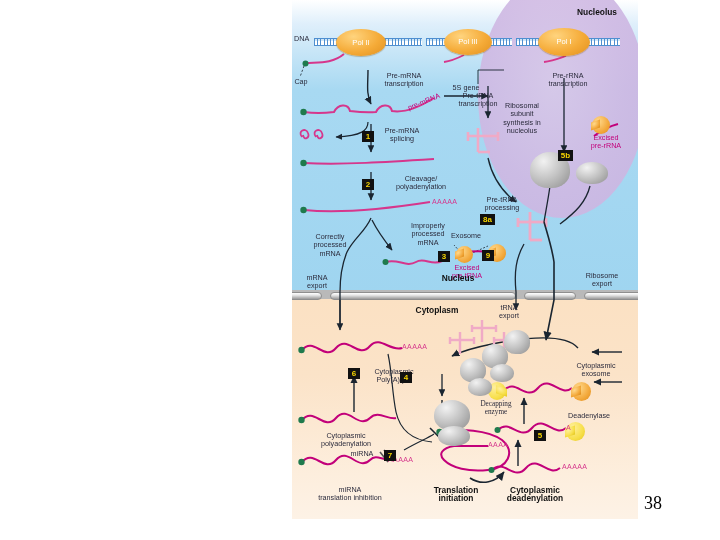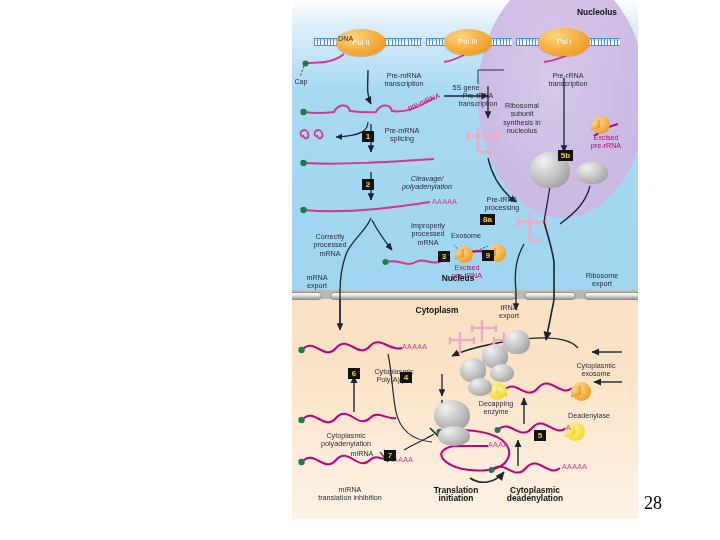--- a/index.html
+++ b/index.html
@@ -83,21 +83,21 @@
 
   
   .polya{position:absolute;color:#d6368c;font-size:7px;letter-spacing:.4px;}
 </style>
 </head>
 <body>
 
 <div id="slide">
 
 
-  <div id="pagenum">28</div>
+  <div id="pagenum">38</div>
 
   <div id="fig">
 
     <div id="nucleus"></div>
     <div id="nucleolus"></div>
     <div id="cytoplasm"></div>
     <div class="envelope"></div>
 
     <div class="membrane" style="left:-6px;top:292px;width:36px;"></div>
     <div class="membrane" style="left:38px;top:292px;width:186px;"></div>
@@ -297,28 +297,28 @@
     <div class="sub big" style="left:142px;top:400px;width:36px;height:30px;"></div>
     <div class="sub small" style="left:146px;top:426px;width:32px;height:20px;"></div>
 
     <span class="polya" style="left:140px;top:198px;">AAAAA</span>
     <span class="polya" style="left:110px;top:343px;">AAAAA</span>
     <span class="polya" style="left:196px;top:441px;">AAAA</span>
     <span class="polya" style="left:96px;top:456px;">AAAAA</span>
     <span class="polya" style="left:274px;top:424px;">A</span>
     <span class="polya" style="left:270px;top:463px;">AAAAA</span>
 
-    <div class="lbl left" style="left:2px;top:35px;margin-left:44px;">DNA</div>
+    <div class="lbl left" style="left:2px;top:35px;">DNA</div>
     <div class="lbl" style="left:-4px;top:78px;width:26px;">Cap</div>
     <div class="lbl" style="left:84px;top:72px;width:56px;">Pre-mRNA
 transcription</div>
     <div class="lbl pink" style="left:112px;top:98px;width:40px;transform:rotate(-22deg);">pre-mRNA</div>
     <div class="lbl" style="left:86px;top:127px;width:48px;">Pre-mRNA
 splicing</div>
-    <div class="lbl" style="left:104px;top:175px;width:62px;font-style:italic;">Cleavage/
+    <div class="lbl" style="left:98px;top:175px;width:62px;">Cleavage/
 polyadenylation</div>
     <div class="lbl" style="left:14px;top:233px;width:48px;">Correctly
 processed
 mRNA</div>
     <div class="lbl" style="left:102px;top:222px;width:50px;margin-left:9px;">Improperly
 processed
 mRNA</div>
     <div class="lbl" style="left:4px;top:274px;width:42px;">mRNA
 export</div>
     <div class="lbl" style="left:152px;top:232px;width:44px;">Exosome</div>
@@ -343,21 +343,21 @@
 export</div>
 
     <div class="lbl dark" style="left:136px;top:274px;width:60px;">Nucleus</div>
     <div class="lbl dark" style="left:272px;top:8px;width:66px;">Nucleolus</div>
     <div class="lbl dark" style="left:110px;top:306px;width:70px;">Cytoplasm</div>
 
     <div class="lbl" style="left:74px;top:368px;width:56px;">Cytoplasmic
 Poly(A) pol</div>
     <div class="lbl" style="left:16px;top:432px;width:76px;">Cytoplasmic
 polyadenylation</div>
-    <div class="lbl" style="left:178px;top:400px;width:52px;">Decapping
+    <div class="lbl" style="left:178px;top:400px;width:52px;font-family:Liberation Serif, serif;">Decapping
 enzyme</div>
     <div class="lbl" style="left:274px;top:362px;width:60px;">Cytoplasmic
 exosome</div>
     <div class="lbl" style="left:268px;top:412px;width:58px;">Deadenylase</div>
     <div class="lbl dark" style="left:200px;top:486px;width:86px;">Cytoplasmic
 deadenylation</div>
     <div class="lbl" style="left:52px;top:450px;width:36px;">miRNA</div>
     <div class="lbl" style="left:8px;top:486px;width:100px;">miRNA
 translation inhibition</div>
     <div class="lbl dark" style="left:128px;top:486px;width:72px;">Translation

